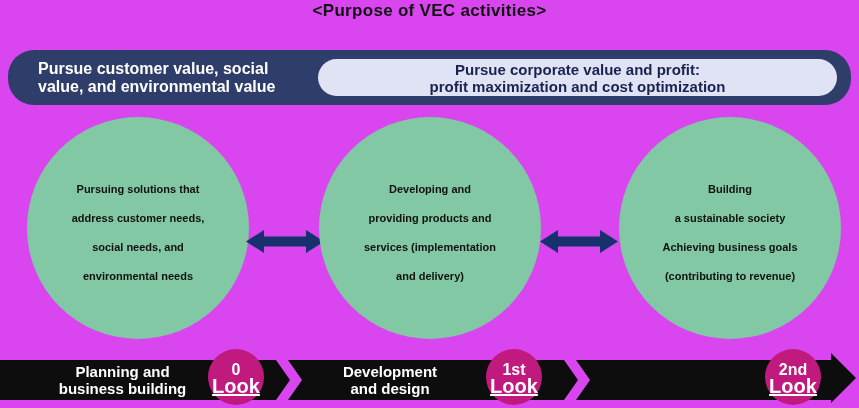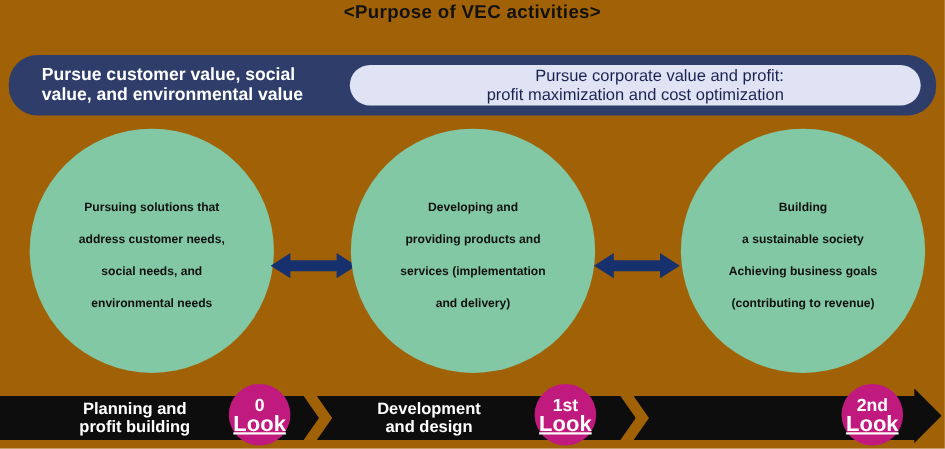--- a/index.html
+++ b/index.html
@@ -1,17 +1,17 @@
 <!DOCTYPE html>
 <html><head>
 <meta charset="utf-8">
 <style>
   html, body { margin:0; padding:0; background:#fff; }
   .page {
-    position:relative; width:859px; height:408px; background:#a16207;
+    position:relative; width:859px; height:408px; background:#d946ef;
     font-family:"Liberation Sans", sans-serif; overflow:hidden;
   }
   .title {
     position:absolute; top:1px; left:0; width:100%;
     text-align:center; font-size:17px; font-weight:bold; color:#111;
     letter-spacing:0.3px;
   }
   
   .header-bar {
     position:absolute; left:8px; top:50px; width:843px; height:55px;
@@ -19,22 +19,22 @@
   }
   .header-left {
     position:absolute; left:30px; top:50%; transform:translateY(-50%);
     color:#ffffff; font-weight:bold; font-size:16px; line-height:18px;
     white-space:pre-line;
   }
   .header-pill {
     position:absolute; left:310px; top:9px; width:519px; height:37px;
     background:#dfe3f4; border-radius:19px;
     display:flex; align-items:center; justify-content:center;
-    color:#1a2350; font-weight:normal; font-size:15px; line-height:17px;
-    text-align:right; white-space:pre-line;
+    color:#1a2350; font-weight:bold; font-size:15px; line-height:17px;
+    text-align:center; white-space:pre-line;
   }
   
   .circle {
     position:absolute; top:117px; width:222px; height:222px; border-radius:50%;
     background:#82c8a4; display:flex; align-items:center; justify-content:center;
   }
   .c1 { left:27px; } .c2 { left:319px; } .c3 { left:619px; }
   .circle-text {
     text-align:center; font-weight:bold; font-size:11px; line-height:29px;
     color:#111; white-space:pre-line; padding-top:10px;
@@ -117,21 +117,21 @@
 (contributing to revenue)</div>
   </div>
 
   <div class="banner">
     <div class="seg seg1"></div>
     <div class="seg seg2"></div>
     <div class="seg seg3"></div>
     <div class="seg-head"></div>
 
     <div class="stage-label sl1">Planning and
-profit building</div>
+business building</div>
     <div class="stage-label sl2">Development
 and design</div>
 
     <div class="look-badge lb1">
       <div class="badge-top">0</div>
       <div class="badge-bottom">Look</div>
     </div>
     <div class="look-badge lb2">
       <div class="badge-top">1st</div>
       <div class="badge-bottom">Look</div>

